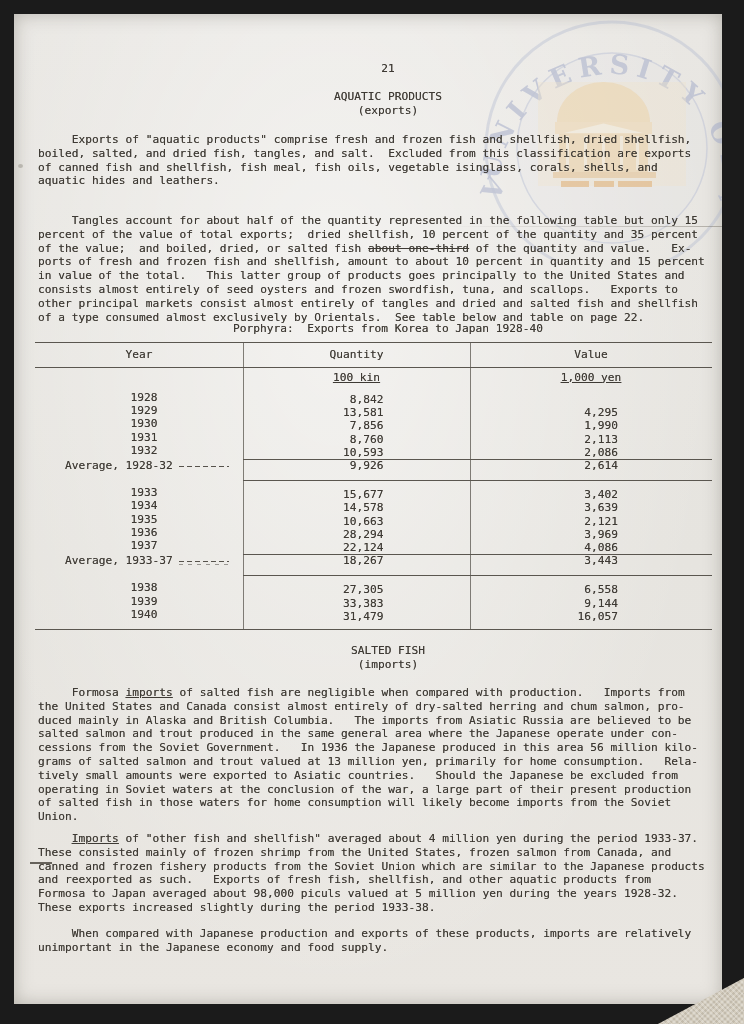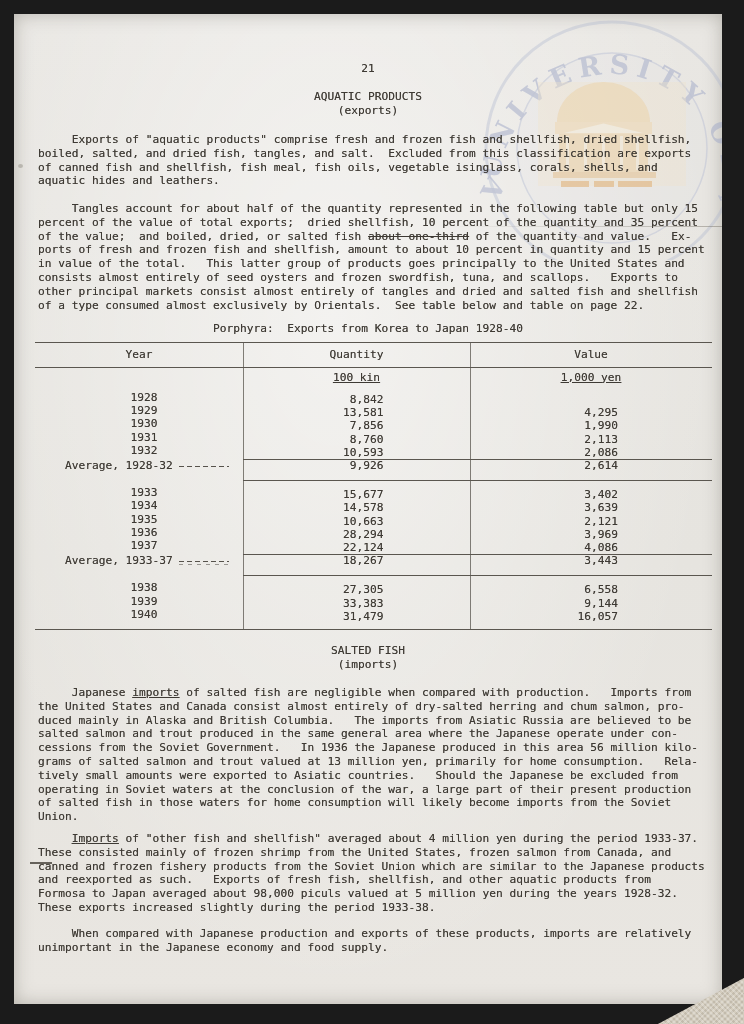--- a/index.html
+++ b/index.html
@@ -7,21 +7,21 @@
          font-family:"DejaVu Sans Mono",monospace;}
   
   #page{position:absolute;left:14px;top:14px;width:708px;height:990px;
         background:
           radial-gradient(ellipse at 45% 30%, rgba(255,255,255,.5), rgba(255,255,255,0) 70%),
           linear-gradient(180deg,#e9e7e3 0%,#e6e4df 55%,#e9e6e1 100%);
         box-shadow:inset 0 0 18px rgba(90,85,75,.35);
         overflow:hidden;}
   .txt{position:absolute;color:#3e3a34;font-size:11.2px;line-height:13.8px;
        white-space:pre;text-shadow:0 0 .5px rgba(60,55,48,.65);}
-  .center{left:0;width:100%;text-align:center;white-space:pre;}
+  .center{left:0;width:100%;text-align:center;white-space:pre;padding-left:20px;}
   .para{left:24px;}
   .u{text-decoration:underline;}
   .strike{text-decoration:line-through;}
   
   #ktable{position:absolute;left:21px;top:328px;width:677px;
           border-top:1.2px solid #5a564f;border-bottom:1.2px solid #5a564f;
           color:#3e3a34;font-size:11.2px;text-shadow:0 0 .5px rgba(60,55,48,.6);}
   .vline{position:absolute;top:0;bottom:0;width:1px;background:#6b6760;opacity:.85;}
   #vline1{left:208px;} #vline2{left:435px;}
   .trow{position:relative;display:flex;align-items:center;}
@@ -99,21 +99,21 @@
     <div class="txt center" style="top:48px;">21</div>
 
     <div class="txt center" style="top:76px;">AQUATIC PRODUCTS</div>
     <div class="txt center" style="top:90px;">(exports)</div>
 
     <div class="txt para" style="top:119px;">     Exports of "aquatic products" comprise fresh and frozen fish and shellfish, dried shellfish,
 boiled, salted, and dried fish, tangles, and salt.  Excluded from this classification are exports
 of canned fish and shellfish, fish meal, fish oils, vegetable isinglass, corals, shells, and
 aquatic hides and leathers.</div>
 
-    <div class="txt para" style="top:188px;"><span>     Tangles account for about half of the quantity represented in the following table but only 15
+    <div class="txt para" style="top:200px;"><span>     Tangles account for about half of the quantity represented in the following table but only 15
 percent of the value of total exports;  dried shellfish, 10 percent of the quantity and 35 percent
 of the value;  and boiled, dried, or salted fish </span><span class="strike">about one-third</span><span> of the quantity and value.   Ex-
 ports of fresh and frozen fish and shellfish, amount to about 10 percent in quantity and 15 percent
 in value of the total.   This latter group of products goes principally to the United States and
 consists almost entirely of seed oysters and frozen swordfish, tuna, and scallops.   Exports to
 other principal markets consist almost entirely of tangles and dried and salted fish and shellfish
 of a type consumed almost exclusively by Orientals.  See table below and table on page 22.</span></div>
 
     <div class="txt center" style="top:308px;">Porphyra:  Exports from Korea to Japan 1928-40</div>
 
@@ -255,21 +255,21 @@
             <div class="c2"><span class="num">31,479</span></div>
             <div class="c3"><span class="num">16,057</span></div>
           </div>
         </div>
       <div class="tpad"></div>
     </div>
 
     <div class="txt center" style="top:630px;">SALTED FISH</div>
     <div class="txt center" style="top:644px;">(imports)</div>
 
-    <div class="txt para" style="top:672px;"><span>     Japanese </span><span class="u">imports</span><span> of salted fish are negligible when compared with production.   Imports from
+    <div class="txt para" style="top:672px;"><span>     Formosa </span><span class="u">imports</span><span> of salted fish are negligible when compared with production.   Imports from
 the United States and Canada consist almost entirely of dry-salted herring and chum salmon, pro-
 duced mainly in Alaska and British Columbia.   The imports from Asiatic Russia are believed to be
 salted salmon and trout produced in the same general area where the Japanese operate under con-
 cessions from the Soviet Government.   In 1936 the Japanese produced in this area 56 million kilo-
 grams of salted salmon and trout valued at 13 million yen, primarily for home consumption.   Rela-
 tively small amounts were exported to Asiatic countries.   Should the Japanese be excluded from
 operating in Soviet waters at the conclusion of the war, a large part of their present production
 of salted fish in those waters for home consumption will likely become imports from the Soviet
 Union.</span></div>
 

